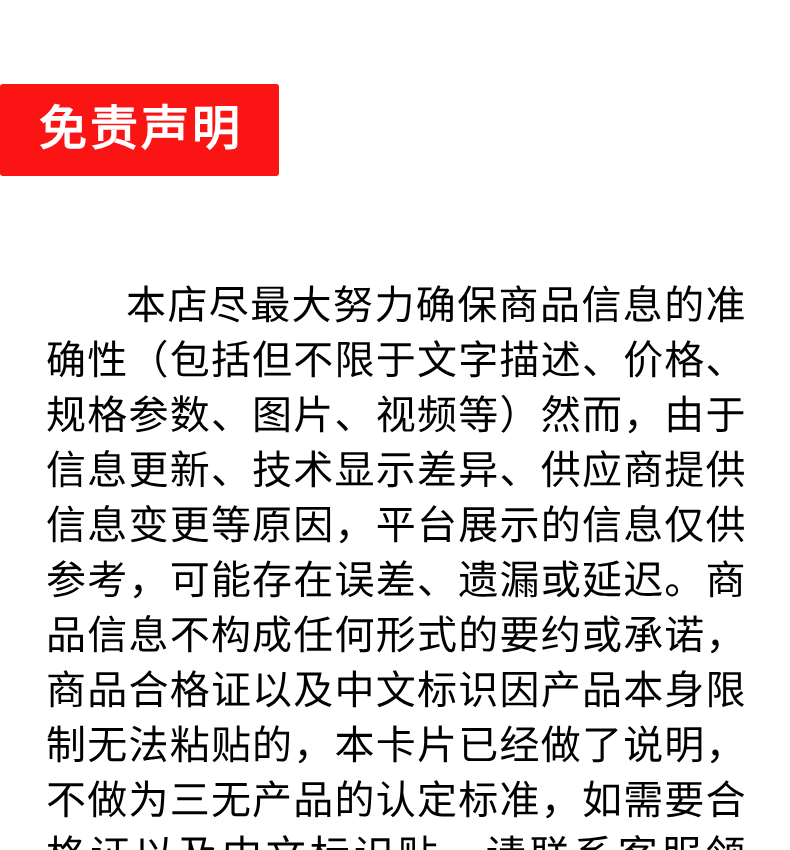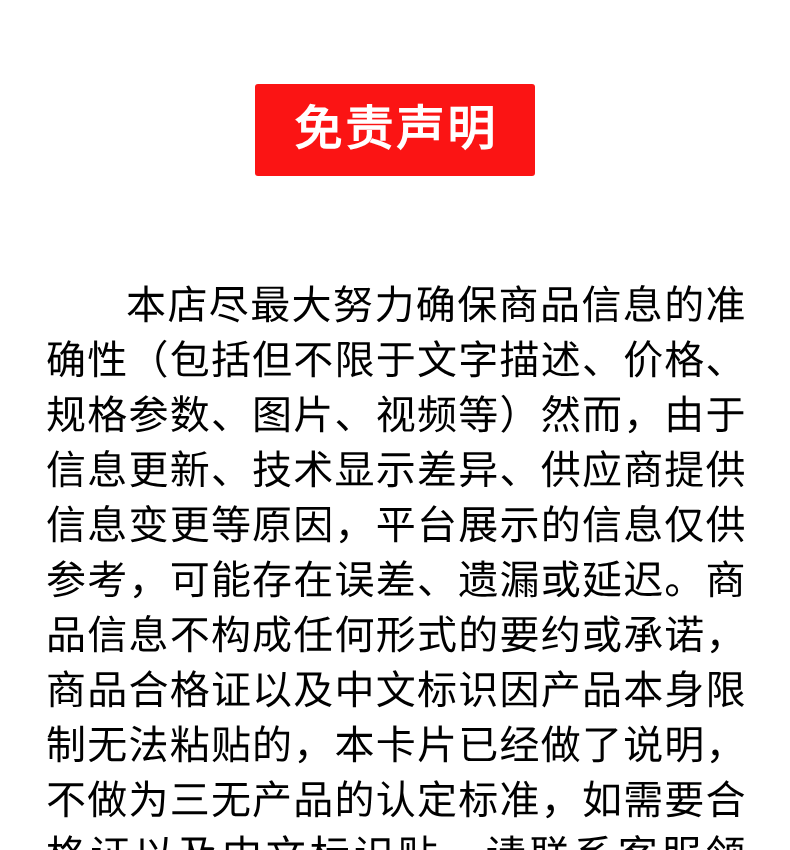--- a/index.html
+++ b/index.html
@@ -17,21 +17,20 @@
   }
   .page {
     position: relative;
     width: 790px;
     height: 850px;
     box-sizing: border-box;
     background: #ffffff;
   }
   .title-wrap {
     display: flex;
-    justify-content: center;
     align-items: flex-start;
     padding-top: 84px;
   }
   .title-badge {
     background: #fb1414;
     color: #ffffff;
     font-size: 48px;
     font-weight: bold;
     letter-spacing: 3px;
     line-height: 1;

